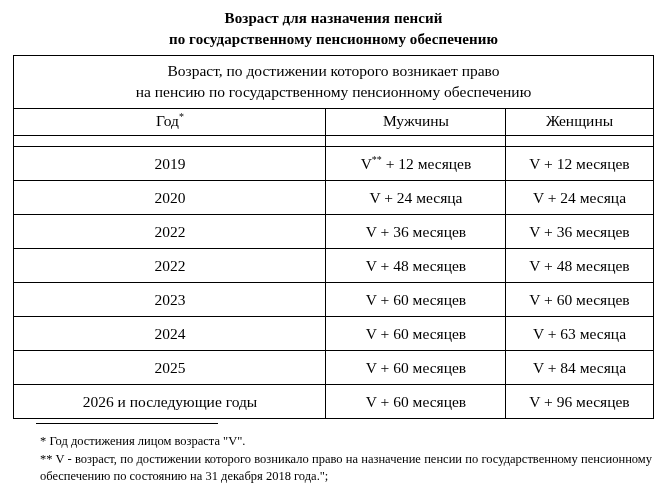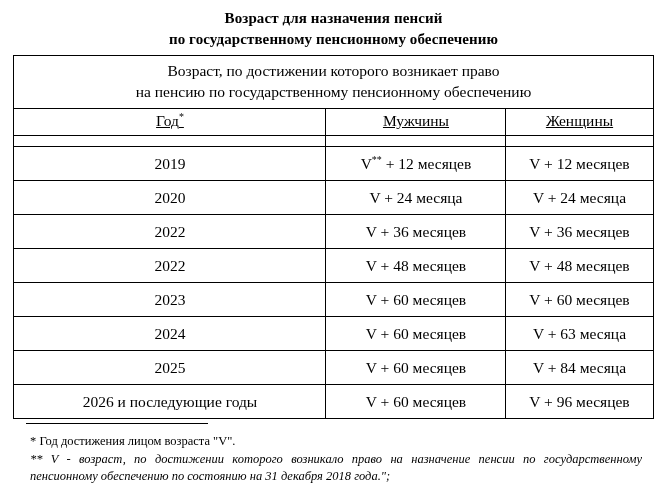--- a/index.html
+++ b/index.html
@@ -52,21 +52,20 @@
     line-height: 21px;
     font-size: 15.5px;
   }
   .span-head .l1, .span-head .l2 {
     display: block;
   }
   .col-head {
     text-align: center;
     padding: 3px 0 5px 0 !important;
     font-size: 15.5px;
-    text-decoration: underline;
   }
   td.c-year {
     text-align: center;
     height: 33px;
     font-size: 15.5px;
   }
   td.c-year.last-row {
     text-align: center;
   }
   td.c-val {
@@ -88,39 +87,38 @@
     border-left: 1px solid #000;
     border-right: 1px solid #000;
   }
   sup.marker {
     font-size: 10px;
     vertical-align: super;
     line-height: 0;
   }
   .footnotes {
     position: absolute;
-    left: 14px;
+    left: 24px;
     top: 415px;
     width: 639px;
   }
   .fn-rule {
     width: 182px;
     border-top: 1px solid #000;
     margin: 0 0 9px 12px;
   }
   .fn {
     font-size: 12.5px;
     line-height: 17px;
     margin: 0 0 1px 16px;
     text-align: justify;
     width: 612px;
   }
   .fn.two {
     text-align: justify;
-    font-style: italic;
   }
 </style>
 </head>
 <body>
 
 <div class="page">
 
   <div class="doc-title">
     <span>Возраст для назначения пенсий</span>
     <span class="line2">по государственному пенсионному обеспечению</span>

